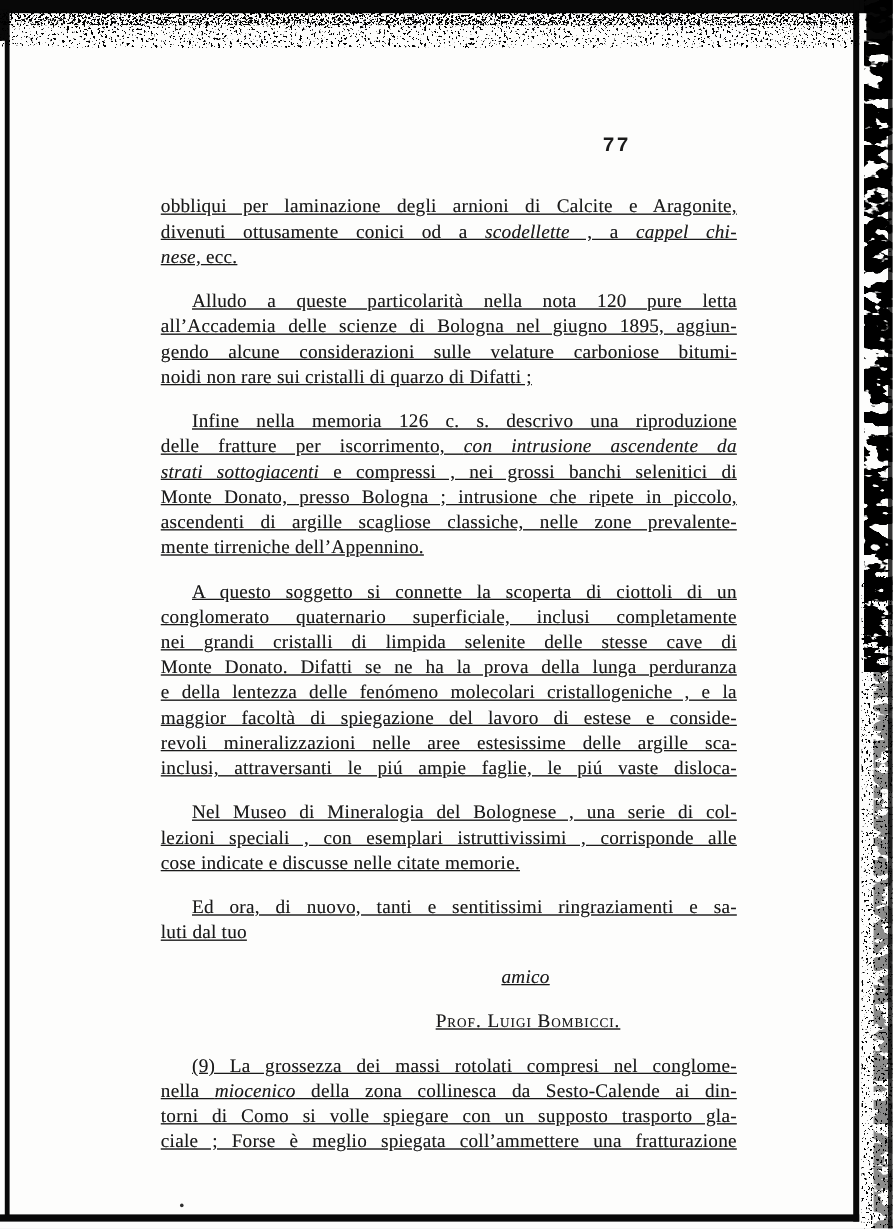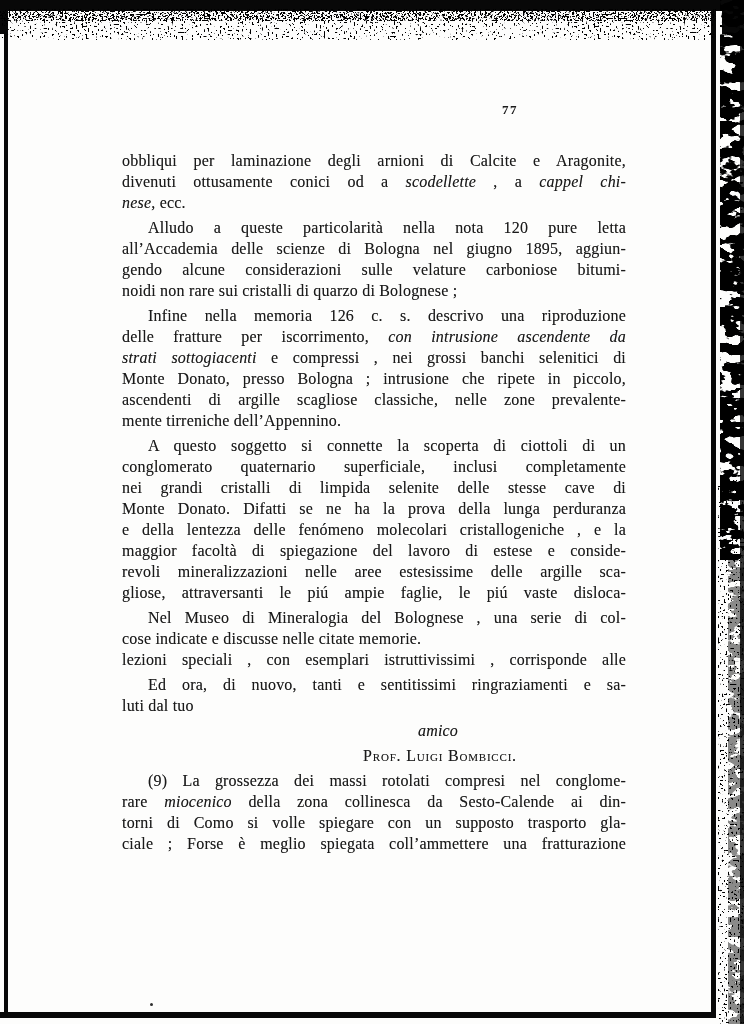--- a/index.html
+++ b/index.html
@@ -14,29 +14,29 @@
   .left-line  { position:absolute; left:4px; top:9px; width:4px; height:1007px; background:var(--scan-black,#080808); }
   .right-line { position:absolute; left:711px; top:0; width:5px; height:1018px; background:var(--scan-black,#080808); }
   .bottom-line{ position:absolute; left:0; top:1012px; width:716px; height:6px; background:var(--scan-black,#080808); }
   .edge-corner-top { position:absolute; left:722px; top:0; width:22px; height:34px; background:var(--scan-black,#080808); }
   .edge-far-line   { position:absolute; left:740px; top:0; width:4px; height:1024px; background:#111; opacity:.85; }
   .stray-dot  { position:absolute; left:150px; top:1003px; width:3px; height:3px; border-radius:50%; background:#2f2f2f; }
   .noise-overlay { position:absolute; left:0; top:0; pointer-events:none; }
 
   
   .page-number {
-    position:absolute; left:502px; top:102px;
-    font-size:13px; font-weight:bold; letter-spacing:1.5px;
+    position:absolute; left:502px; top:113px;
+    font-size:17px; font-weight:bold; letter-spacing:1.5px;font-family:Liberation Mono, monospace;
   }
   .text-block {
     position:absolute; left:118px; top:146px; width:512px;
     font-size:16px; line-height:21px; letter-spacing:0.2px;
     text-shadow:0 0 0.4px rgba(0,0,0,0.4);
   }
-  .para { margin:4px; }
+  .para { margin:16px;text-decoration:underline; }
   .line { text-align:justify; text-align-last:justify; white-space:normal; }
   .line.end { text-align:right; text-align-last:left; }
   .para.indent .line.first { text-indent:26px; }
   .para.salutation .line, .para.signature .line {
     text-align-last:center;
   }
   .para.salutation { padding-left:128px; }
   .para.signature  { padding-left:132px; }
   .it { font-style:italic; }
   .sc { font-variant:small-caps; letter-spacing:0.8px; }
@@ -84,56 +84,56 @@
   <div class="text-block">
       <div class="para">
         <div class="line first"><span class="">obbliqui per laminazione degli arnioni di Calcite e Aragonite,</span></div>
         <div class="line"><span class="">divenuti ottusamente conici od a </span><span class="it ">scodellette</span><span class=""> , a </span><span class="it ">cappel chi-</span></div>
         <div class="line end"><span class="it ">nese,</span><span class=""> ecc.</span></div>
       </div>
       <div class="para indent">
         <div class="line first"><span class="">Alludo a queste particolarità nella nota 120 pure letta</span></div>
         <div class="line"><span class="">all’Accademia delle scienze di Bologna nel giugno 1895, aggiun-</span></div>
         <div class="line"><span class="">gendo alcune considerazioni sulle velature carboniose bitumi-</span></div>
-        <div class="line end"><span class="">noidi non rare sui cristalli di quarzo di Bolognese ;</span></div>
+        <div class="line end"><span class="">noidi non rare sui cristalli di quarzo di Difatti ;</span></div>
       </div>
       <div class="para indent">
         <div class="line first"><span class="">Infine nella memoria 126 c. s. descrivo una riproduzione</span></div>
         <div class="line"><span class="">delle fratture per iscorrimento, </span><span class="it ">con intrusione ascendente da</span></div>
         <div class="line"><span class="it ">strati sottogiacenti</span><span class=""> e compressi , nei grossi banchi selenitici di</span></div>
         <div class="line"><span class="">Monte Donato, presso Bologna ; intrusione che ripete in piccolo,</span></div>
         <div class="line"><span class="">ascendenti di argille scagliose classiche, nelle zone prevalente-</span></div>
         <div class="line end"><span class="">mente tirreniche dell’Appennino.</span></div>
       </div>
       <div class="para indent">
         <div class="line first"><span class="">A questo soggetto si connette la scoperta di ciottoli di un</span></div>
         <div class="line"><span class="">conglomerato quaternario superficiale, inclusi completamente</span></div>
         <div class="line"><span class="">nei grandi cristalli di limpida selenite delle stesse cave di</span></div>
         <div class="line"><span class="">Monte Donato. Difatti se ne ha la prova della lunga perduranza</span></div>
         <div class="line"><span class="">e della lentezza delle fenómeno molecolari cristallogeniche , e la</span></div>
         <div class="line"><span class="">maggior facoltà di spiegazione del lavoro di estese e conside-</span></div>
         <div class="line"><span class="">revoli mineralizzazioni nelle aree estesissime delle argille sca-</span></div>
-        <div class="line"><span class="">gliose, attraversanti le piú ampie faglie, le piú vaste disloca-</span></div>
+        <div class="line"><span class="">inclusi, attraversanti le piú ampie faglie, le piú vaste disloca-</span></div>
       </div>
       <div class="para indent">
         <div class="line first"><span class="">Nel Museo di Mineralogia del Bolognese , una serie di col-</span></div>
+        <div class="line"><span class="">lezioni speciali , con esemplari istruttivissimi , corrisponde alle</span></div>
         <div class="line end"><span class="">cose indicate e discusse nelle citate memorie.</span></div>
-        <div class="line"><span class="">lezioni speciali , con esemplari istruttivissimi , corrisponde alle</span></div>
       </div>
       <div class="para indent">
         <div class="line first"><span class="">Ed ora, di nuovo, tanti e sentitissimi ringraziamenti e sa-</span></div>
         <div class="line end"><span class="">luti dal tuo</span></div>
       </div>
       <div class="para salutation">
         <div class="line first end"><span class="it ">amico</span></div>
       </div>
       <div class="para signature">
         <div class="line first end"><span class="sc">Prof. Luigi Bombicci.</span></div>
       </div>
       <div class="para indent">
         <div class="line first"><span class="">(9) La grossezza dei massi rotolati compresi nel conglome-</span></div>
-        <div class="line"><span class="">rare </span><span class="it ">miocenico</span><span class=""> della zona collinesca da Sesto-Calende ai din-</span></div>
+        <div class="line"><span class="">nella </span><span class="it ">miocenico</span><span class=""> della zona collinesca da Sesto-Calende ai din-</span></div>
         <div class="line"><span class="">torni di Como si volle spiegare con un supposto trasporto gla-</span></div>
         <div class="line"><span class="">ciale ; Forse è meglio spiegata coll’ammettere una fratturazione</span></div>
       </div>
     </div>
 
 </div>
 
 </body></html>

